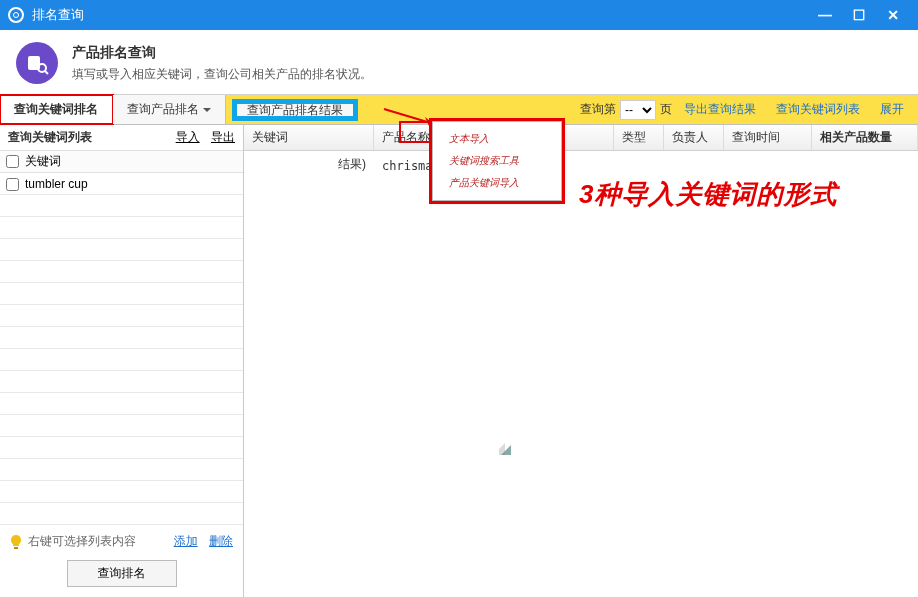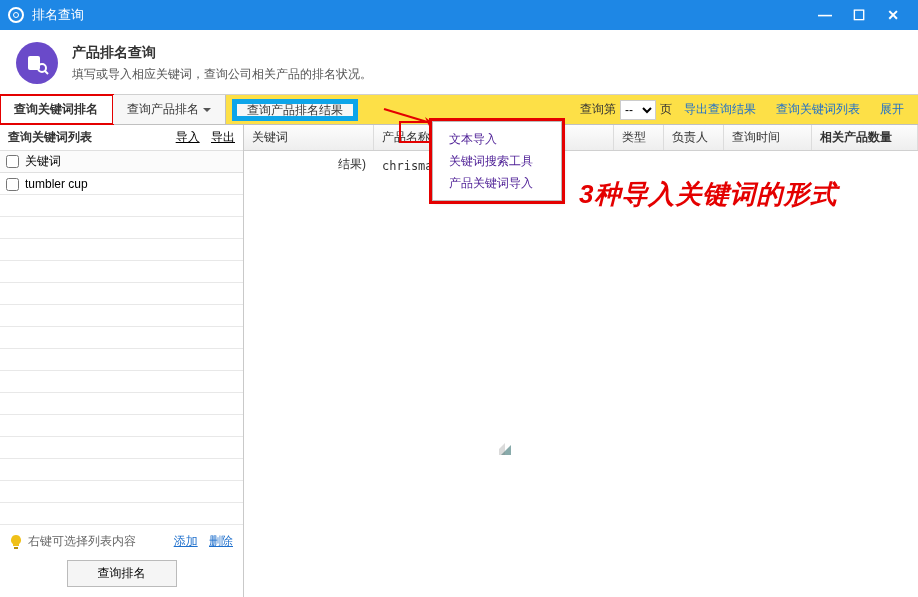--- a/index.html
+++ b/index.html
@@ -231,22 +231,23 @@
   background:#fff;
   border:1px solid #bbb;
   box-shadow: 2px 2px 4px rgba(0,0,0,0.15);
   padding: 6px 0;
   outline:3px solid #e40000;
 }
 .dropdown-item {
   height:22px;
   display:flex; align-items:center;
   padding:0 16px;
-  font-size:12px; color:#4c1d95;
+  font-size:10px; color:#b91c1c;
   cursor:pointer;
+  font-style:italic;
 }
 
 .annotation {
   position:absolute;
   left:335px; top:52px;
   font-size:26px;
   font-weight:bold;
   color:#e40000;
   font-style:italic;
   letter-spacing:1px;

